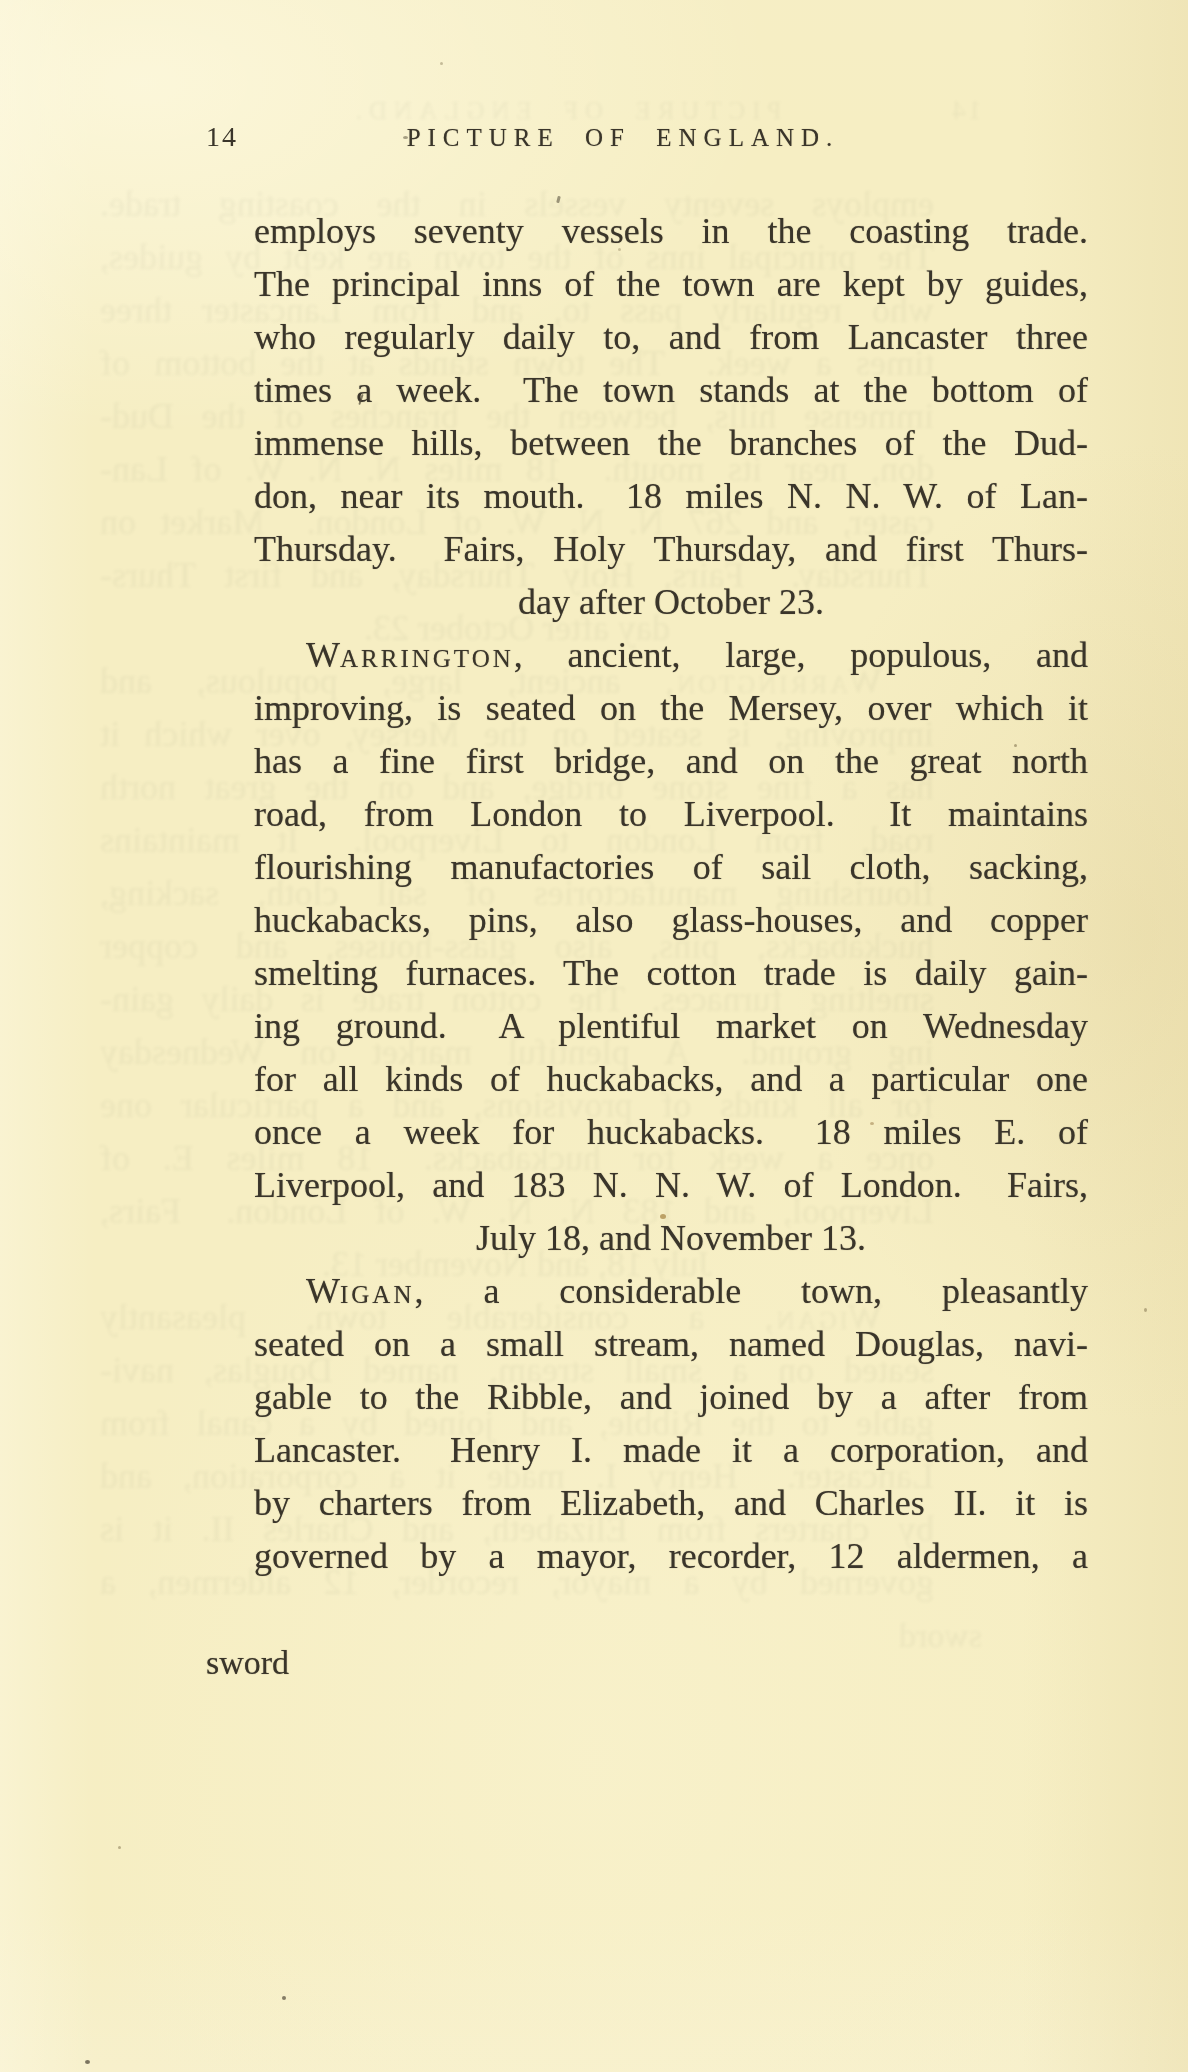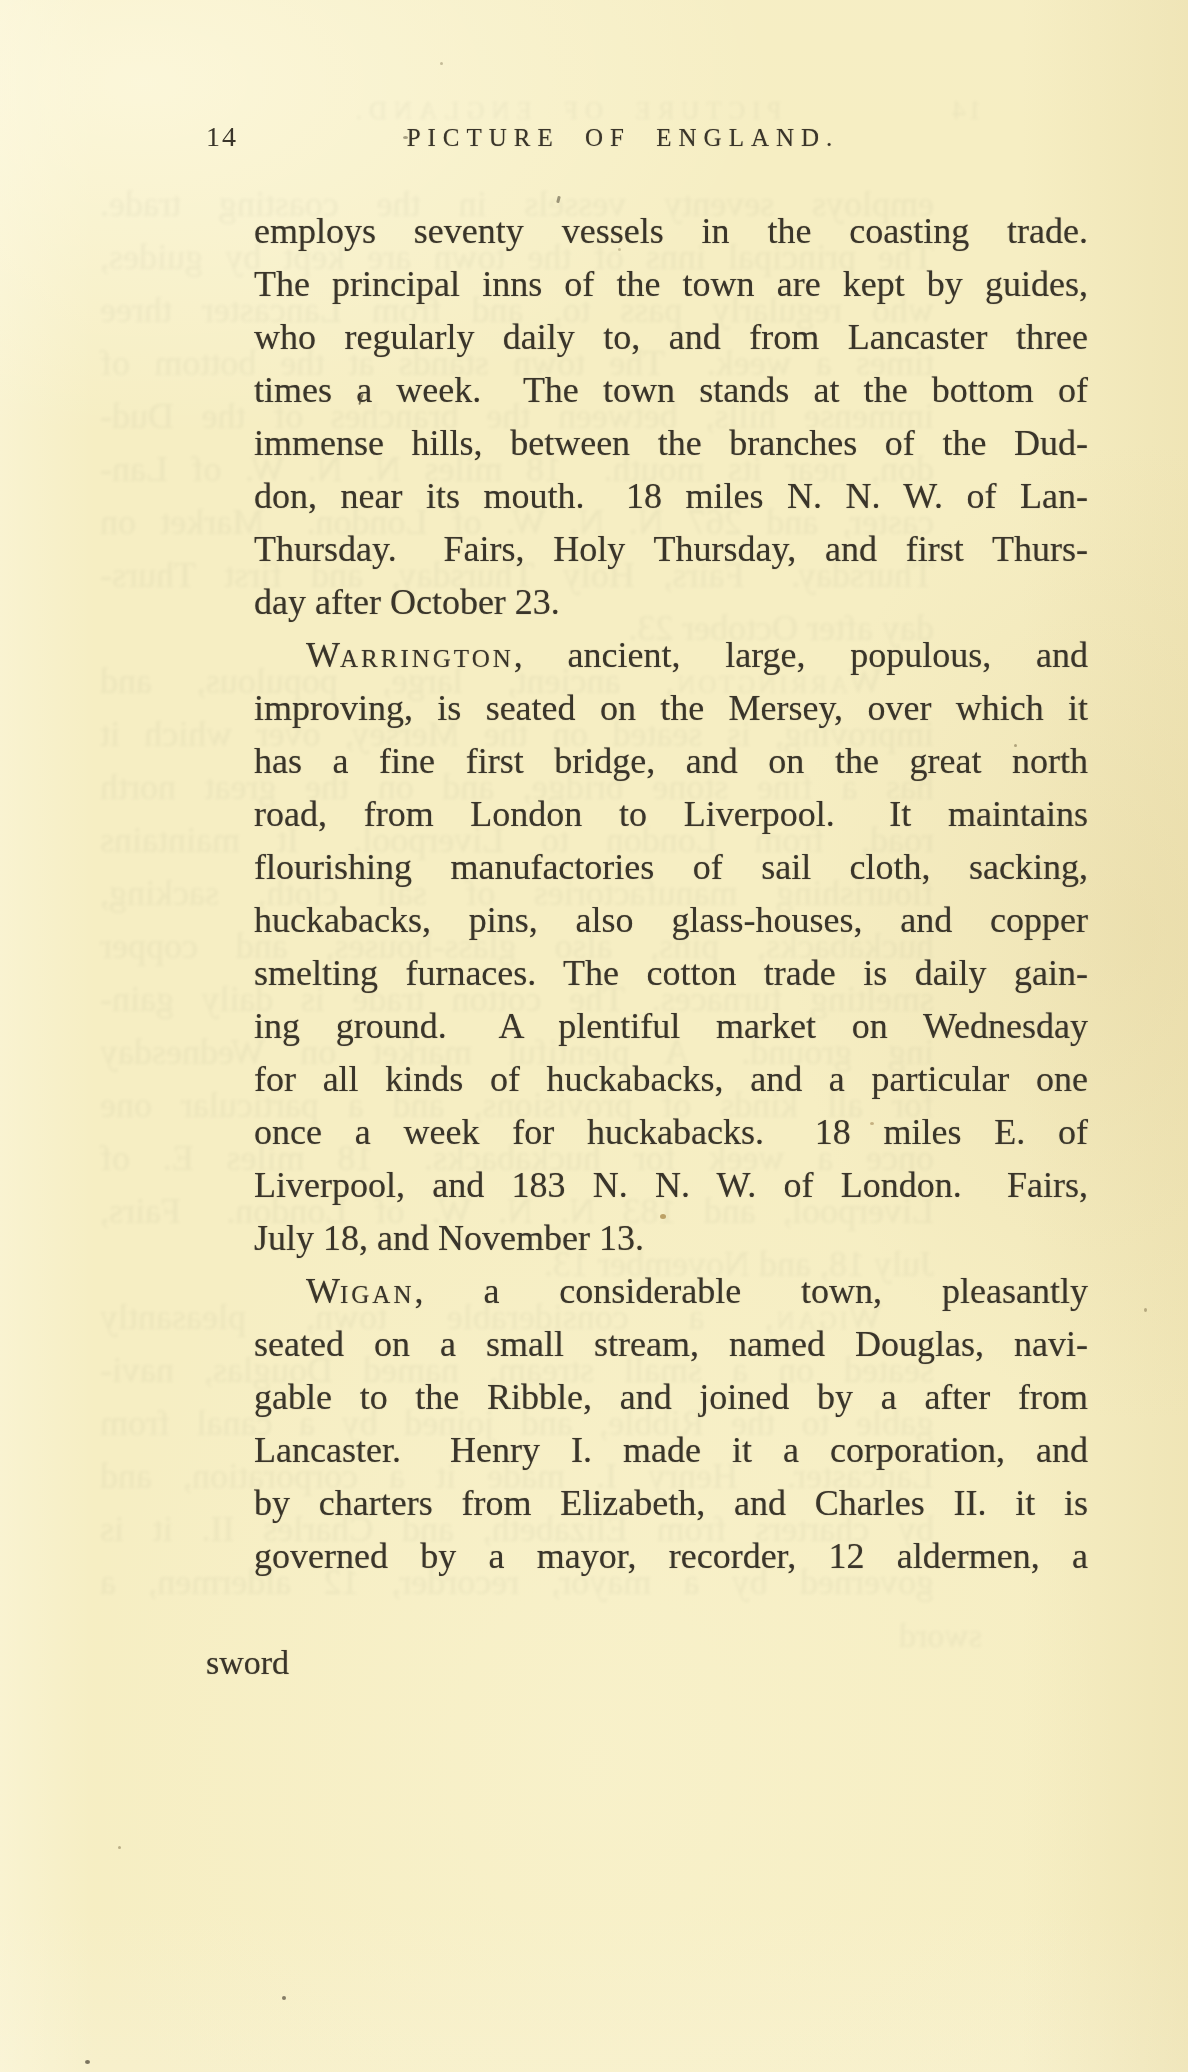--- a/index.html
+++ b/index.html
@@ -44,21 +44,21 @@
     font-size: 25px; line-height: 32px;
     letter-spacing: 7px; word-spacing: 12px;
     text-shadow: 0 0 1px rgba(58,53,42,0.45);
   }
   .text-block {
     position: absolute; left: 206px; top: 205px; width: 834px;
     font-size: 36px;
     text-shadow: 0 0 1px rgba(58,53,42,0.50);
     margin-left: 48px;
   }
-  .line { height: 53px; line-height: 53px; white-space: nowrap; }
+  .line { height: 53px; line-height: 53px; white-space: nowrap; text-align: center; }
   .line.j { text-align: justify; text-align-last: justify; white-space: normal; }
   .line.indent { padding-left: 52px; }
   .sc { font-variant: small-caps; letter-spacing: 3px; }
   .catchword-row {
     position: absolute; left: 206px; top: 1636px; width: 834px;
     font-size: 34px; line-height: 53px; text-align: left;
     text-shadow: 0 0 1px rgba(58,53,42,0.50);
   }
   .speck { position: absolute; border-radius: 50%; pointer-events: none; }
 </style>

